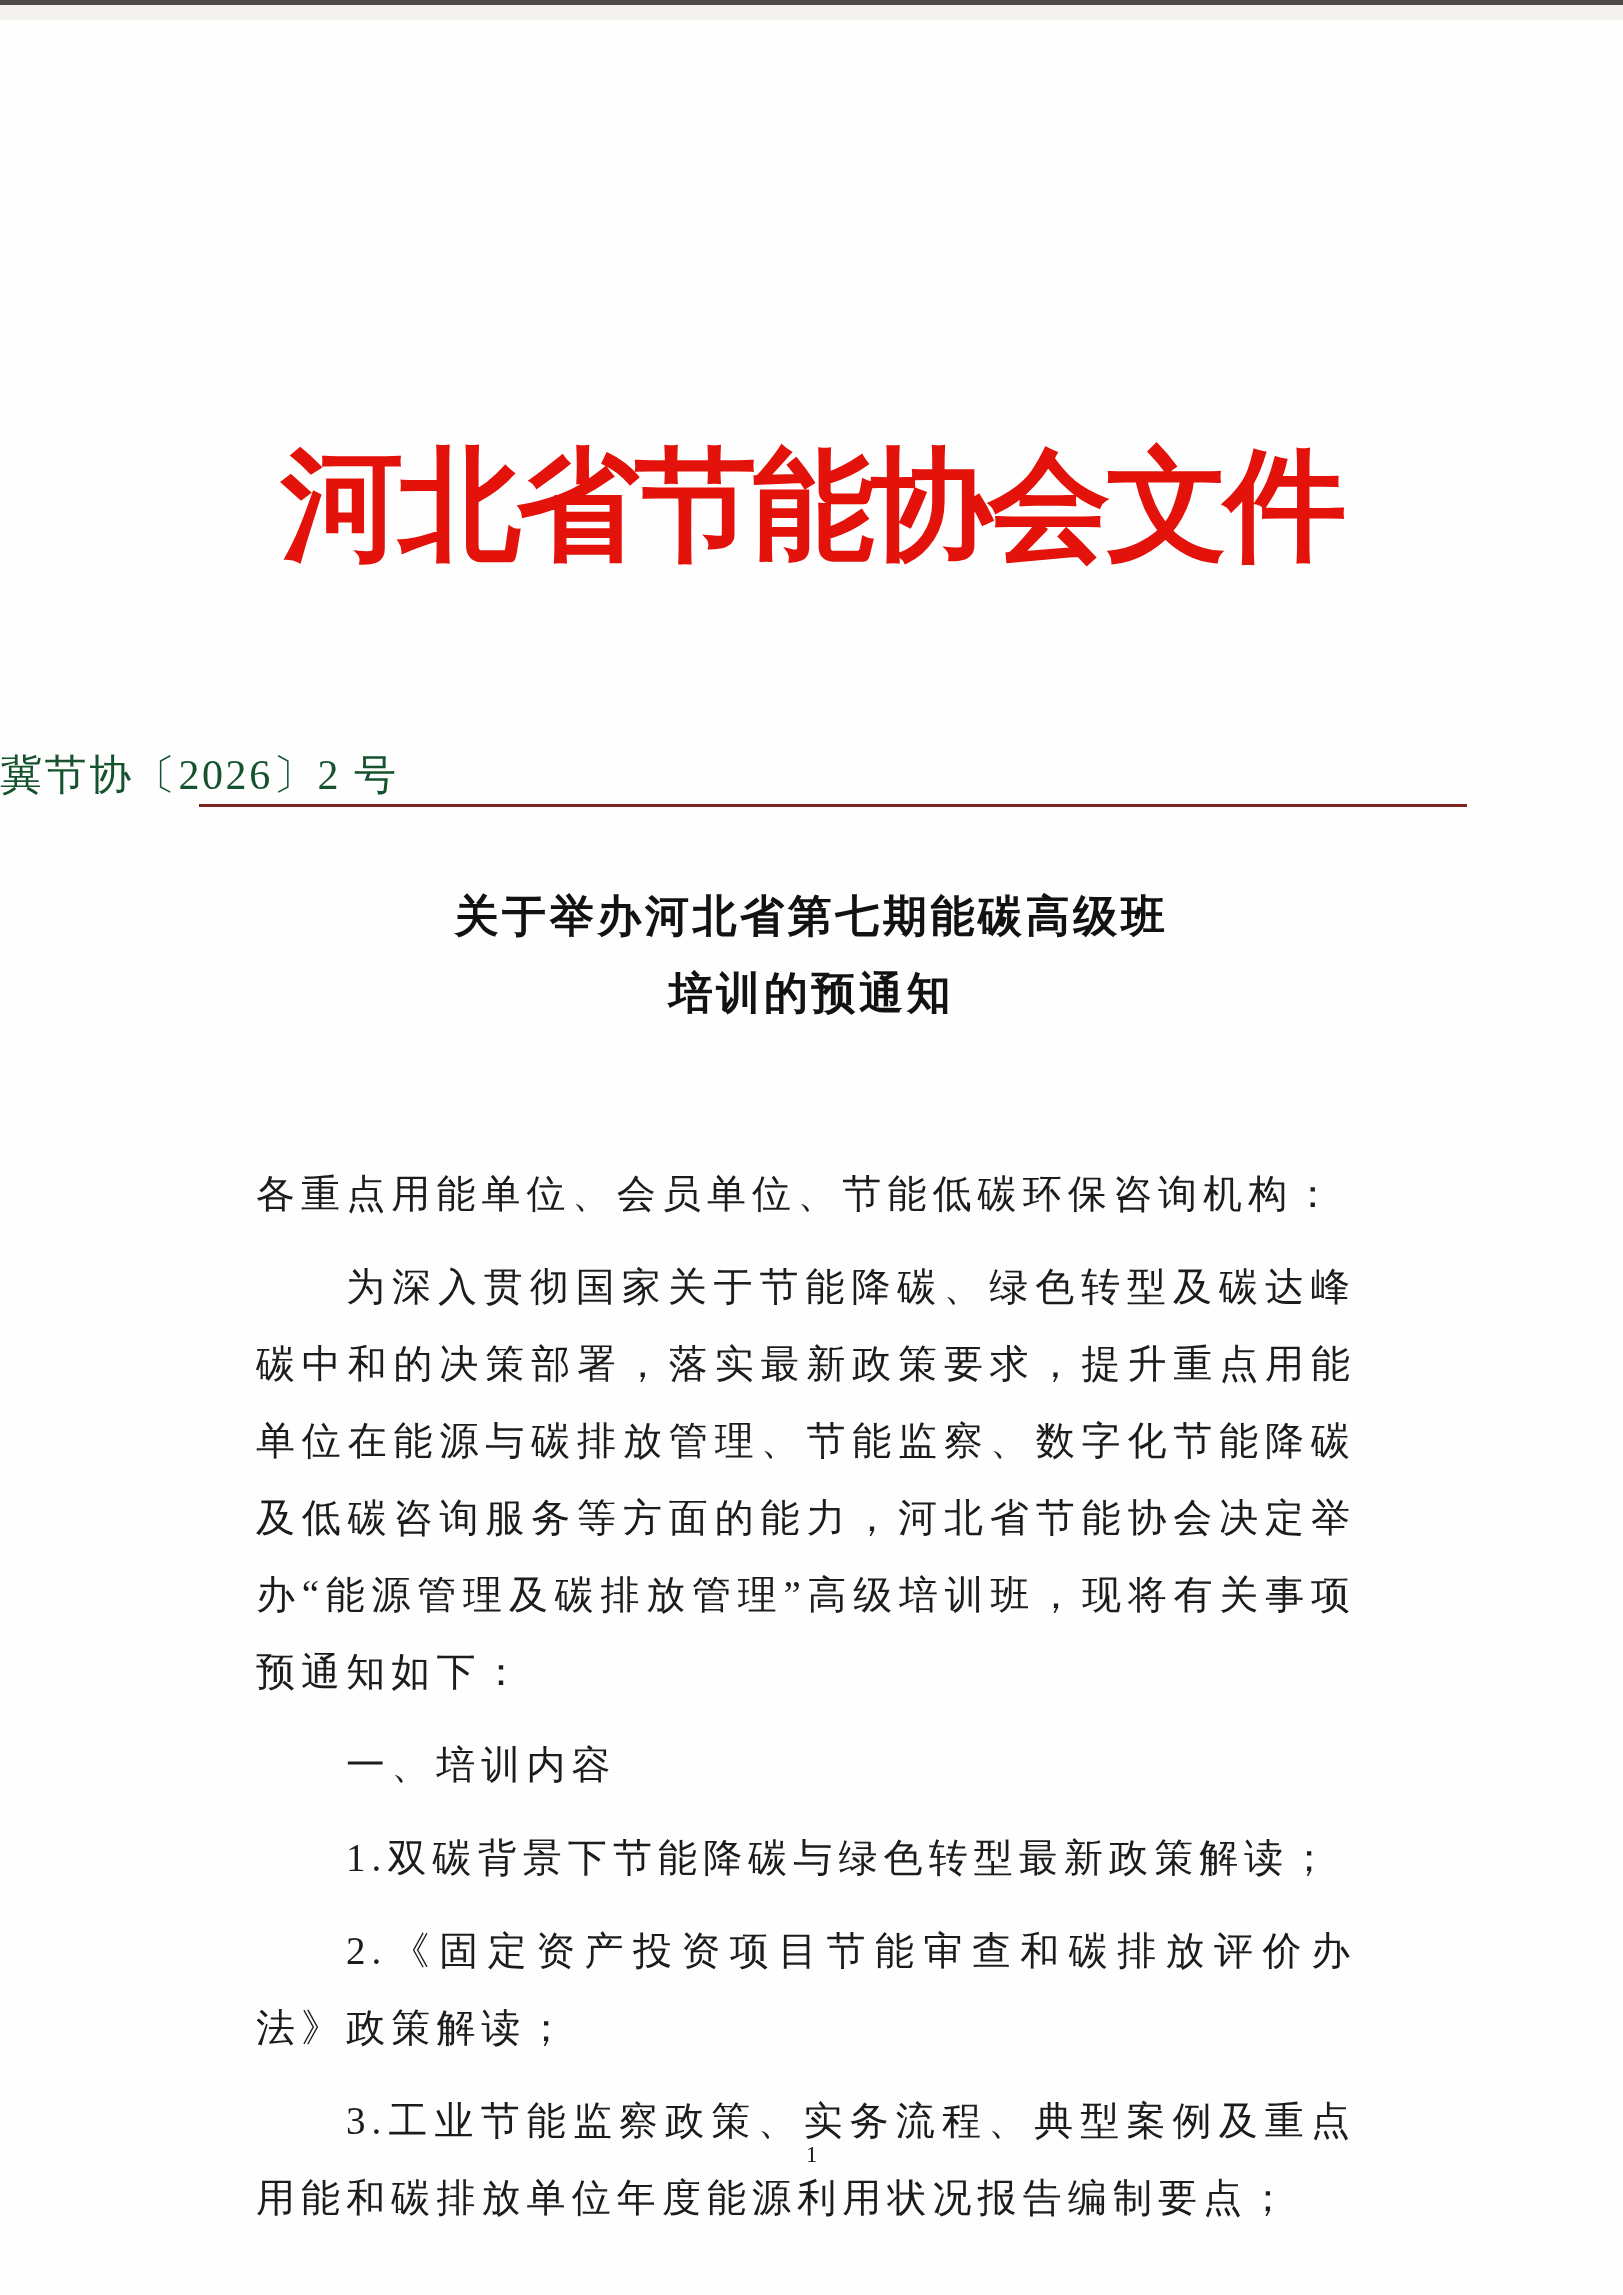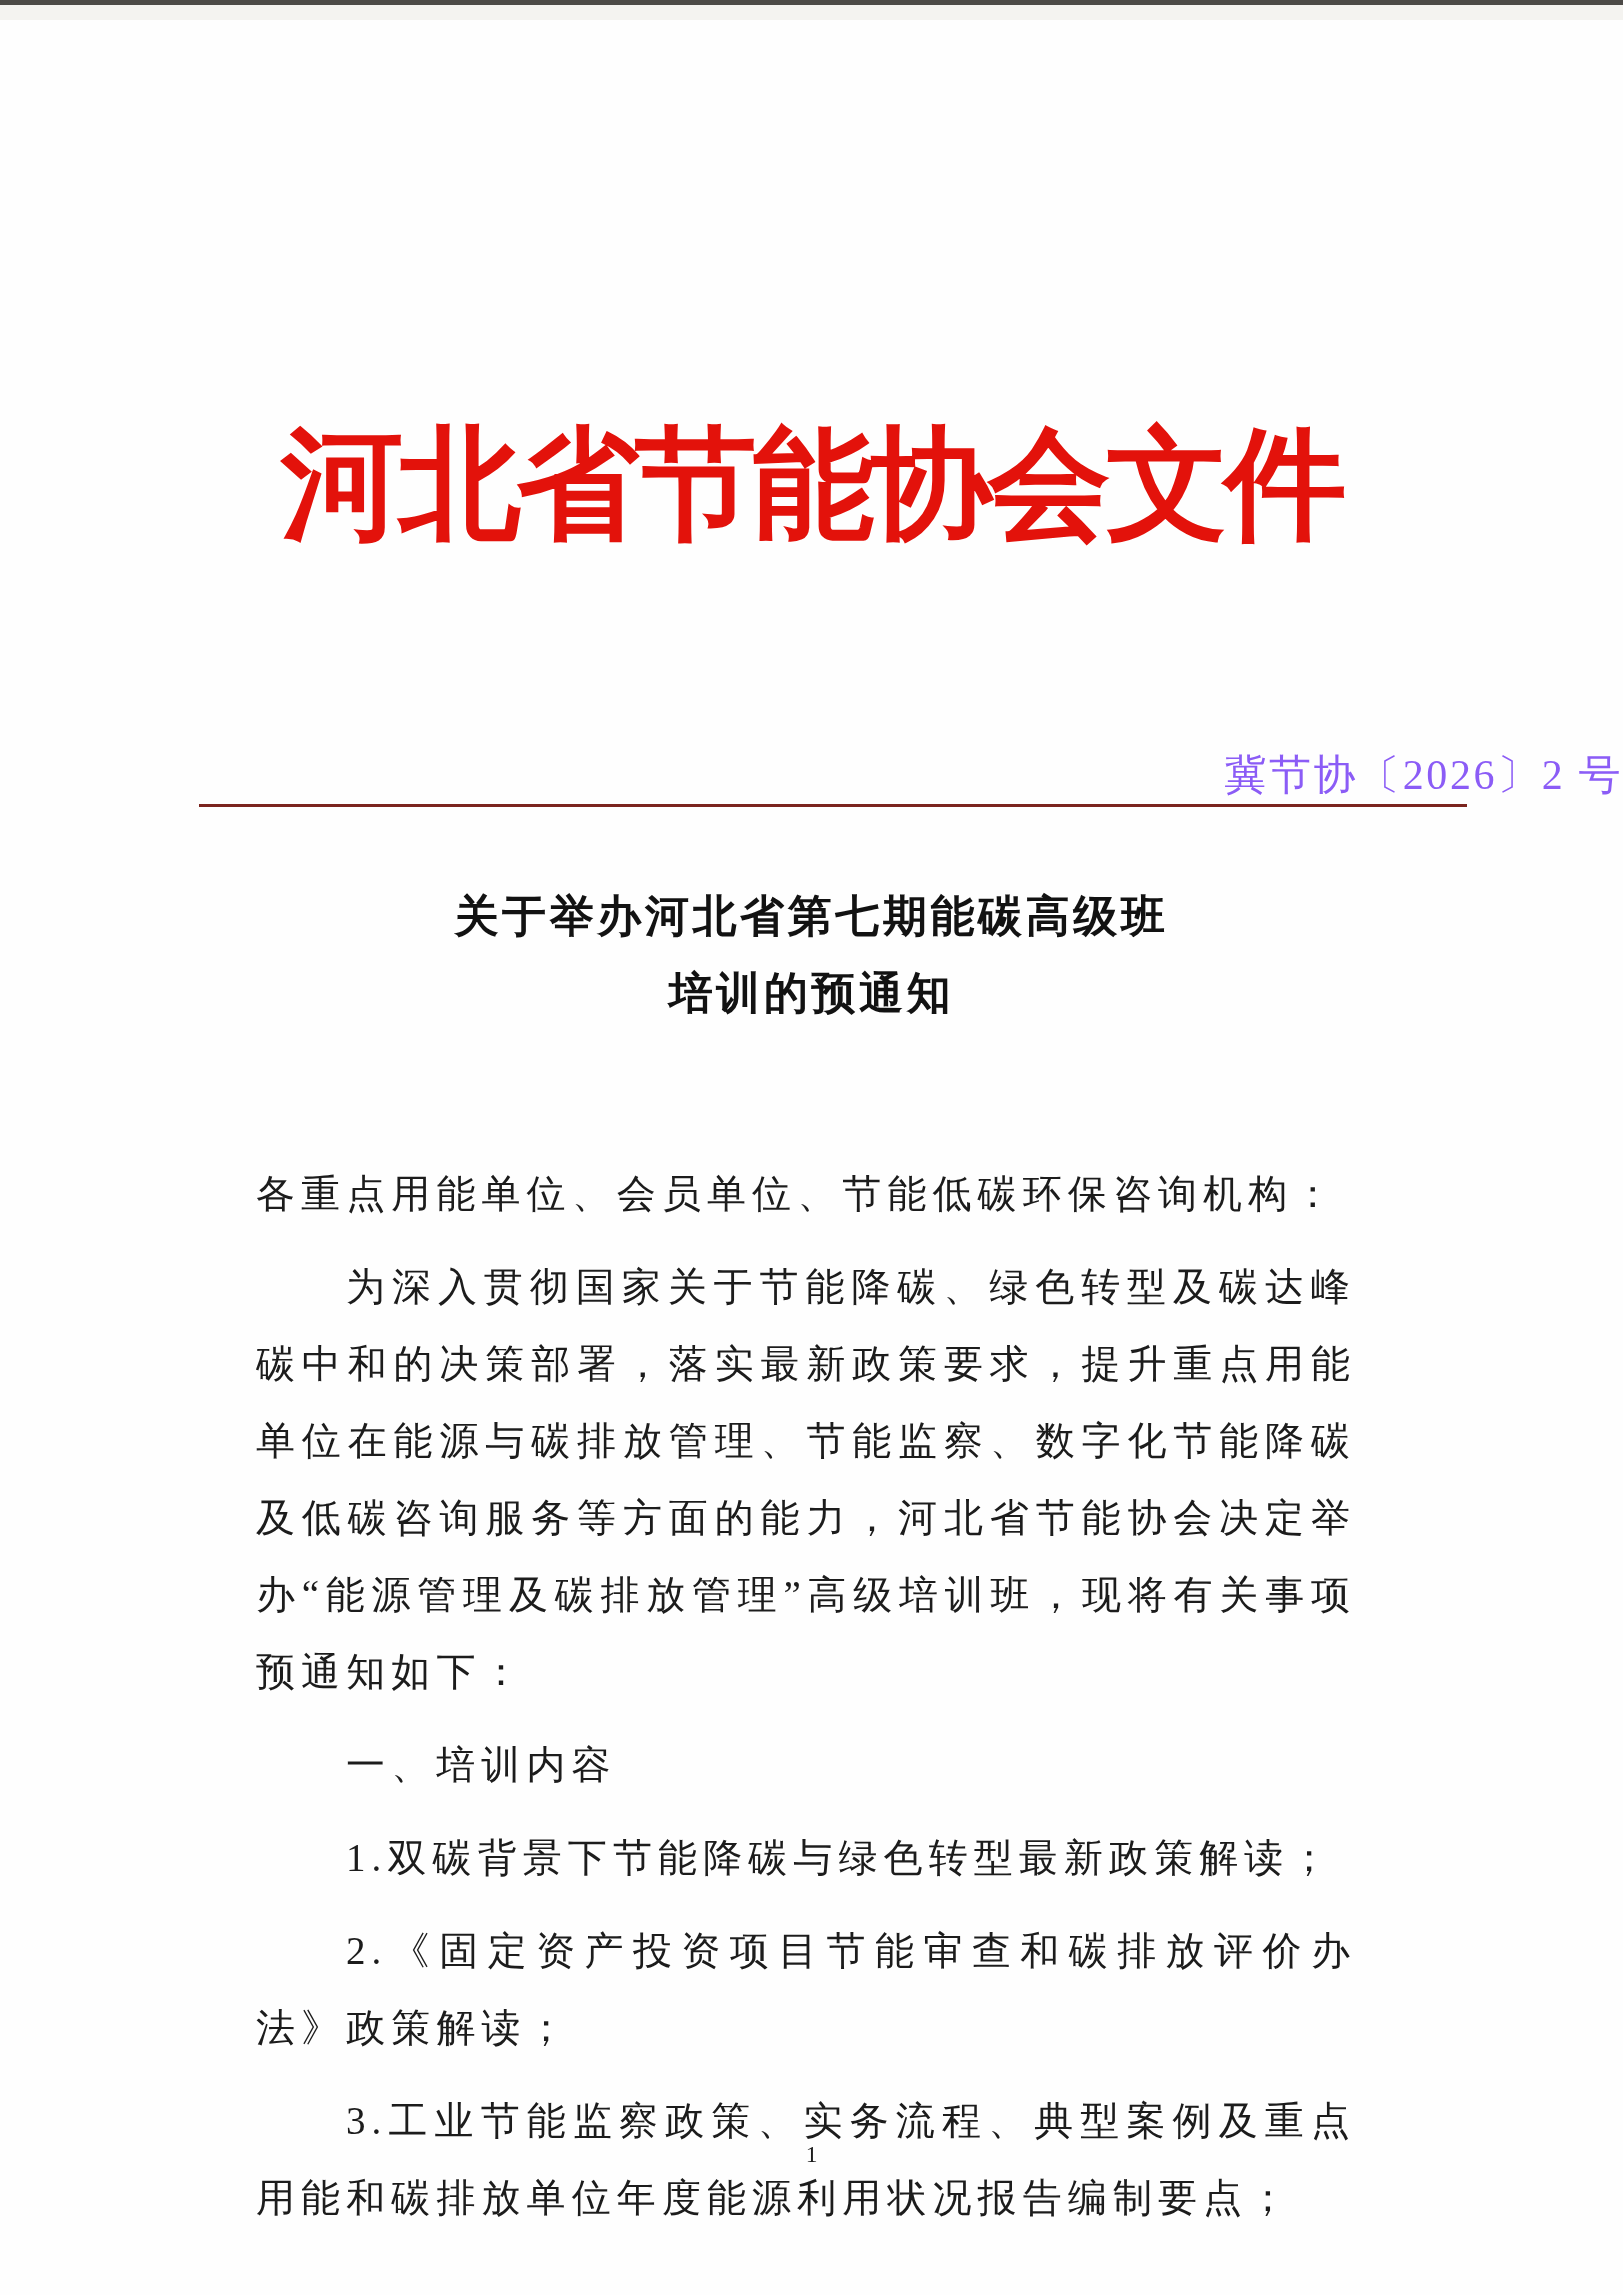--- a/index.html
+++ b/index.html
@@ -18,39 +18,39 @@
     background: #4c4a47;
   }
   .scan-edge-light {
     position: absolute; top: 5.1px; left: 0;
     width: 100%; height: 15.3px;
     background: #f4f3f0;
   }
   
   .org-header {
     position: absolute;
-    top: 411px; left: 0;
+    top: 432px; left: 0;
     width: 100%;
     text-align: center;
     font-size: 122px;
     font-weight: bold;
     letter-spacing: -4.1px;
     line-height: 148px;
     color: #e3120b;
     white-space: nowrap;
   }
   
   .doc-number {
     position: absolute;
     top: 747px; left: 0;
     width: 100%;
-    text-align: right;
+    text-align: left;
     font-size: 42px;
     letter-spacing: 2.6px;
-    color: #8b5cf6;
+    color: #14532d;
     white-space: nowrap;
   }
   
   .divider {
     position: absolute;
     top: 804px;
     left: 199px;
     width: 1268px;
     height: 2.6px;
     background: #7b241e;

